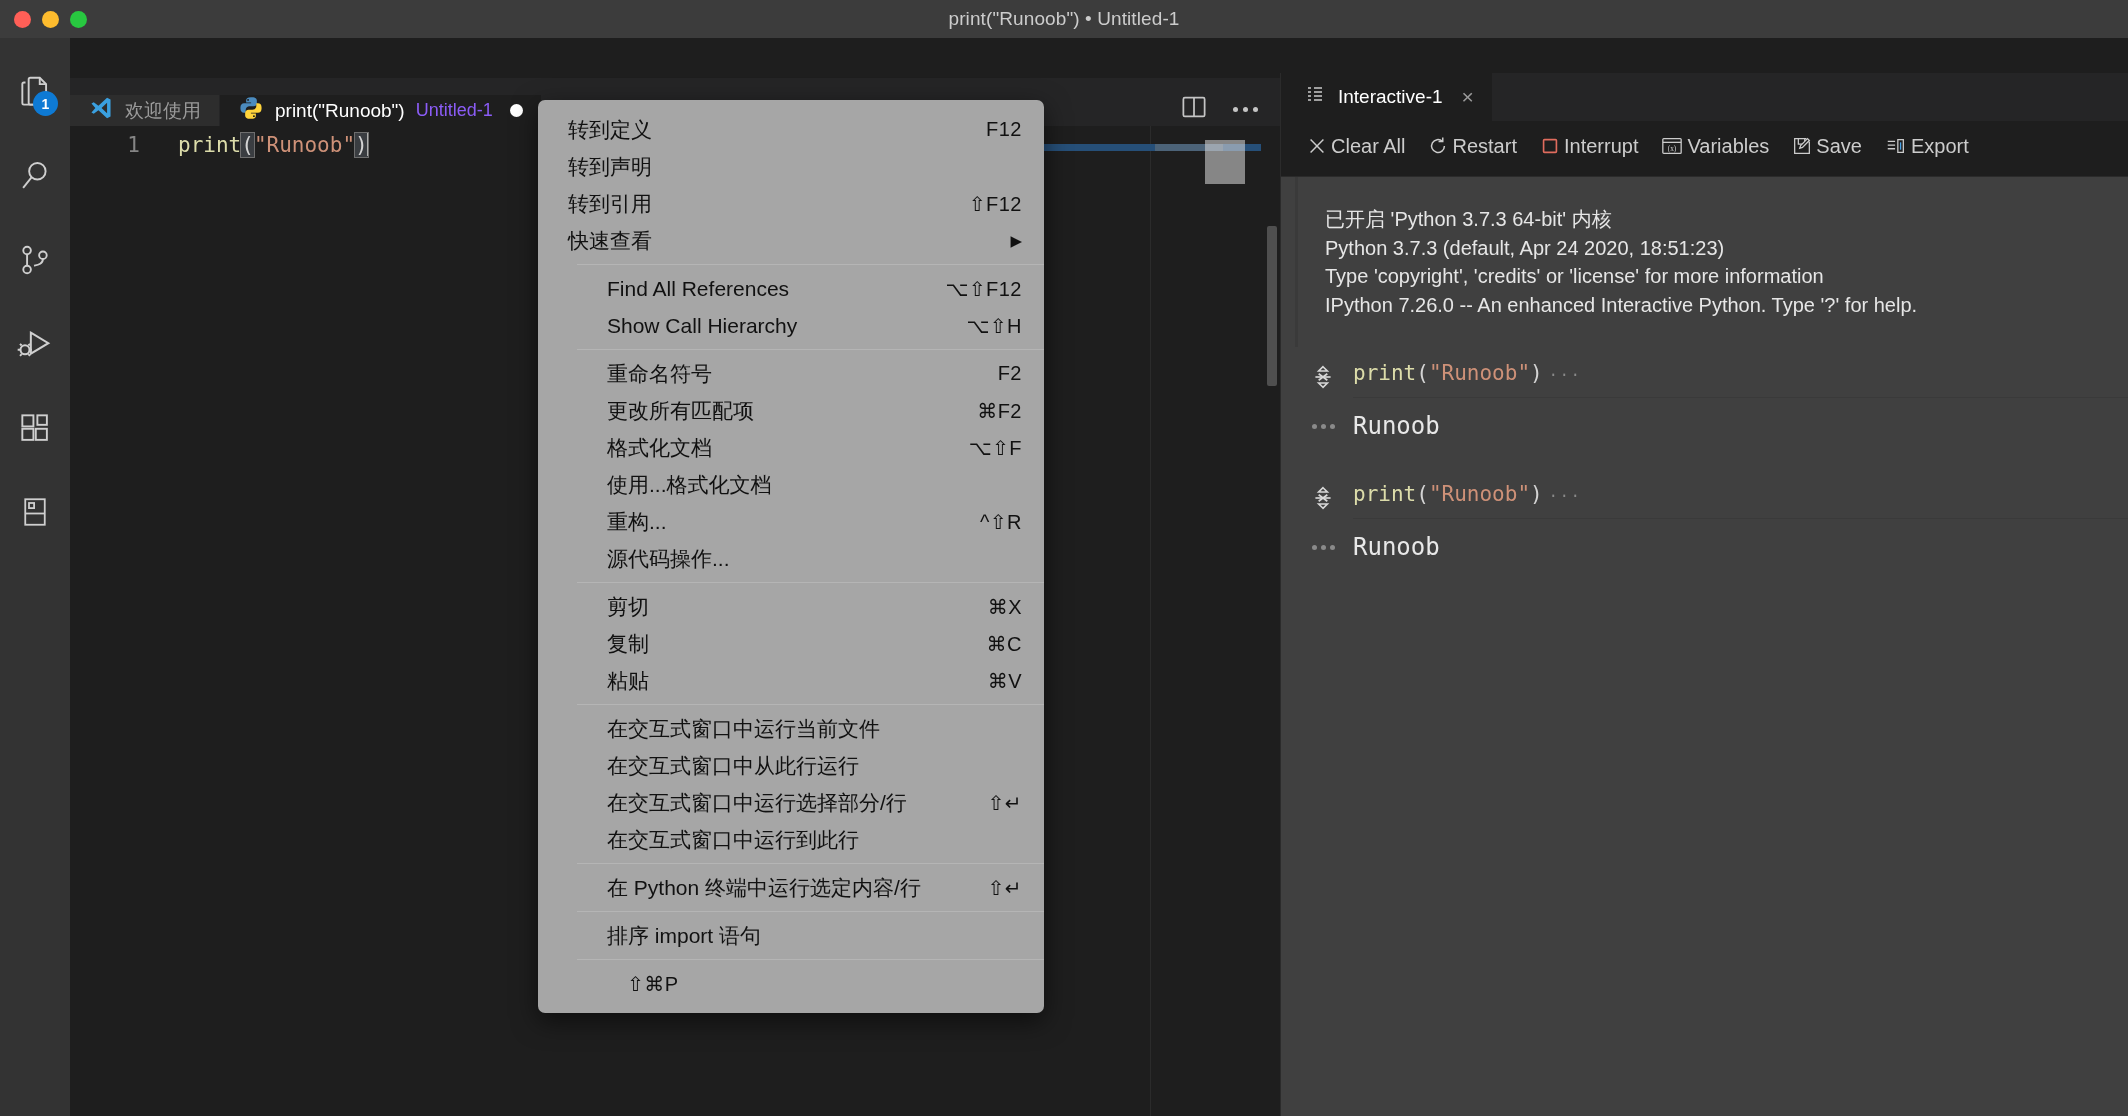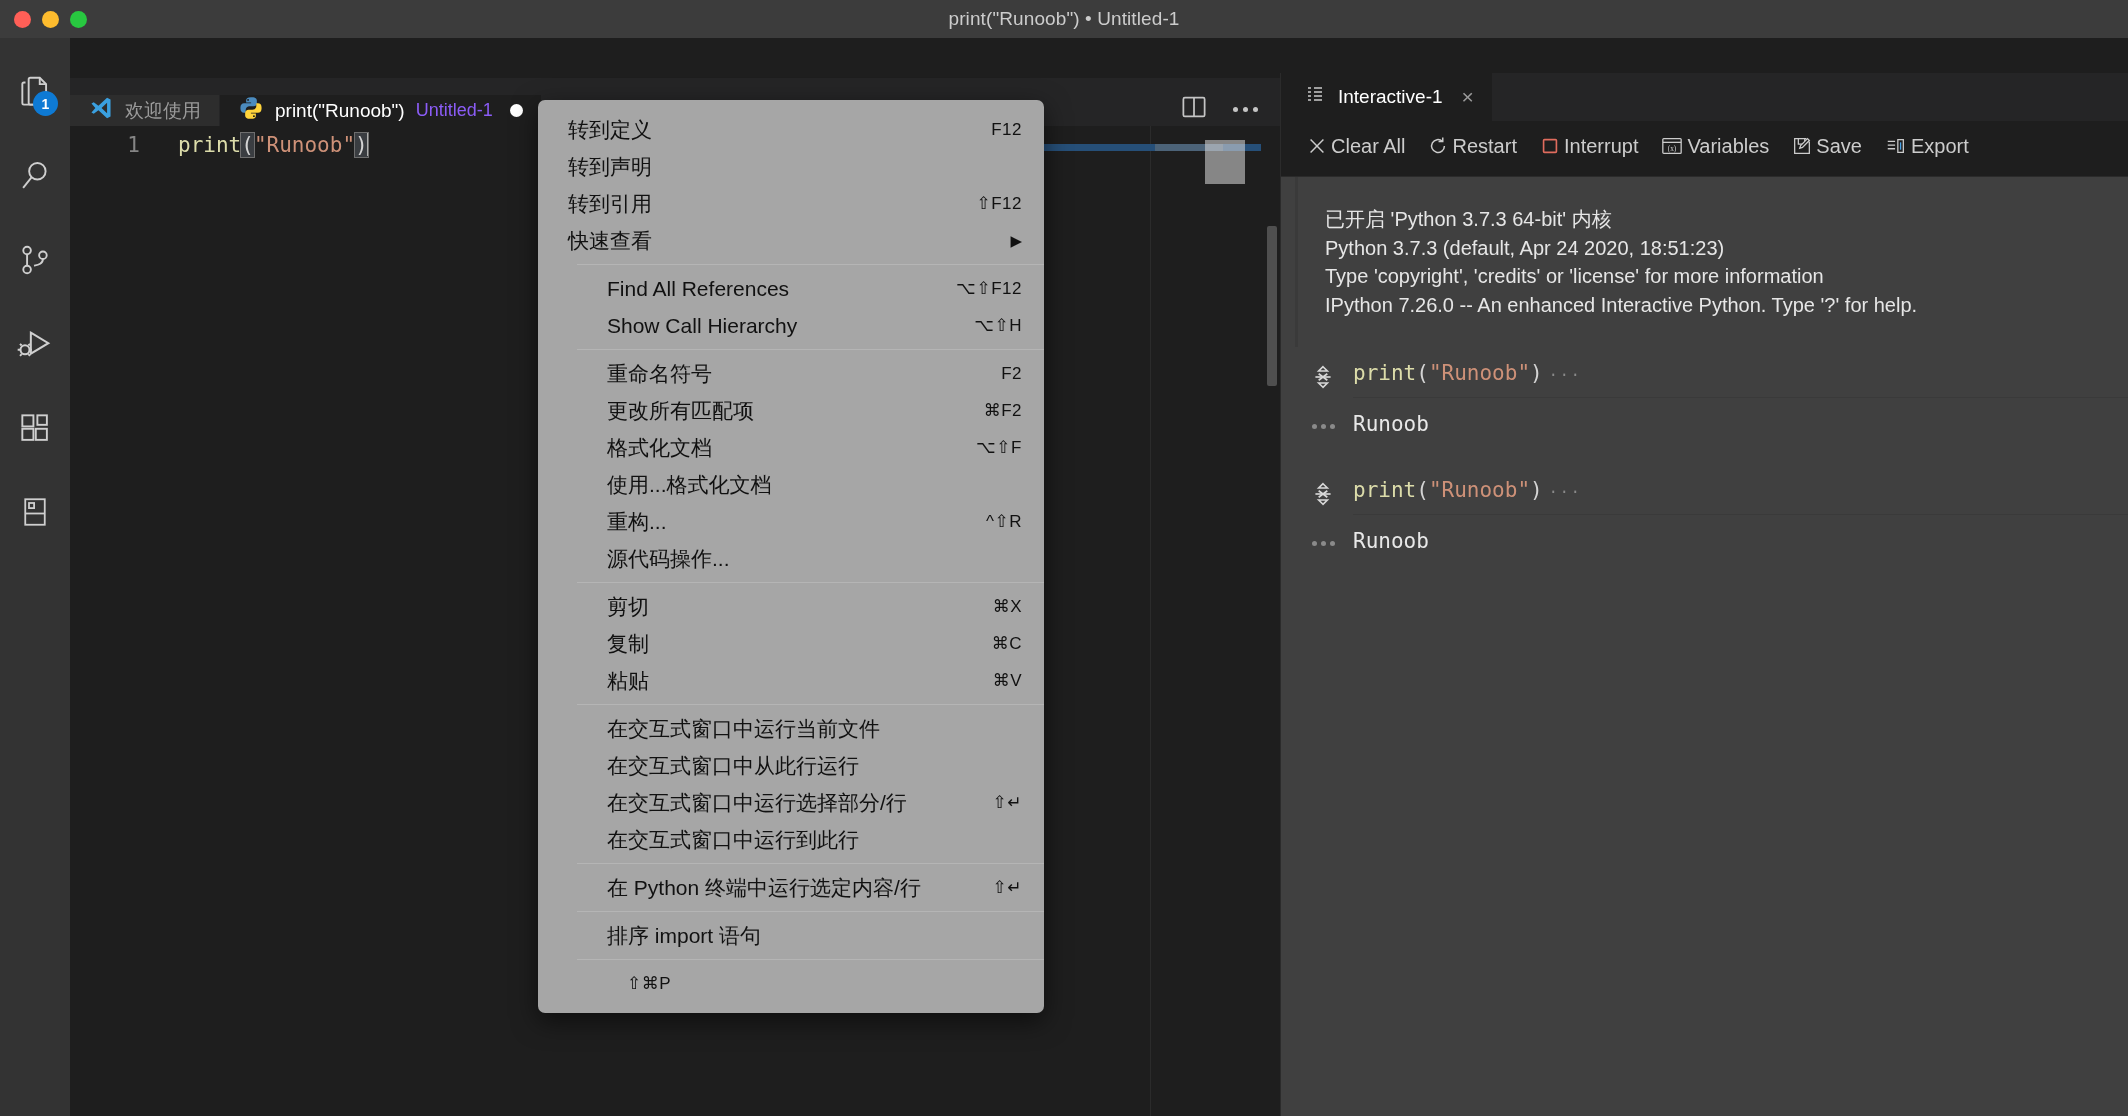--- a/index.html
+++ b/index.html
@@ -250,21 +250,21 @@
     padding: 14px 0 0 12px;
   }
   .out-dots {
     width: 60px;
     display: flex; justify-content: center; gap: 4px;
     padding-top: 12px;
   }
   .out-dots i { width: 5px; height: 5px; background: #8a8a8a; border-radius: 50%; display: block; }
   .out-text {
     font-family: "DejaVu Sans Mono", "Liberation Mono", monospace;
-    font-size: 21px;
+    font-size: 24px;
     color: #e8e8e8;
   }
 
   
   .ctxmenu {
     position: absolute;
     top: 100px; left: 538px;
     width: 506px;
     background: #a6a6a6;
     border-radius: 7px;
@@ -279,21 +279,21 @@
     display: flex; align-items: center;
     height: 37px;
     padding: 0 22px 0 30px;
     color: #111111;
     font-size: 21px;
     white-space: nowrap;
   }
   .ctx-label { flex: 1 1 auto; }
   .ctx-key {
     color: #111111;
-    font-size: 17px;
+    font-size: 20px;
     margin-left: 20px;
     letter-spacing: .5px;
   }
   .ctx-arrow {
     font-size: 15px;
     color: #111111;
   }
   .ctx-group { padding: 5px 0; }
 </style>
 </head>

